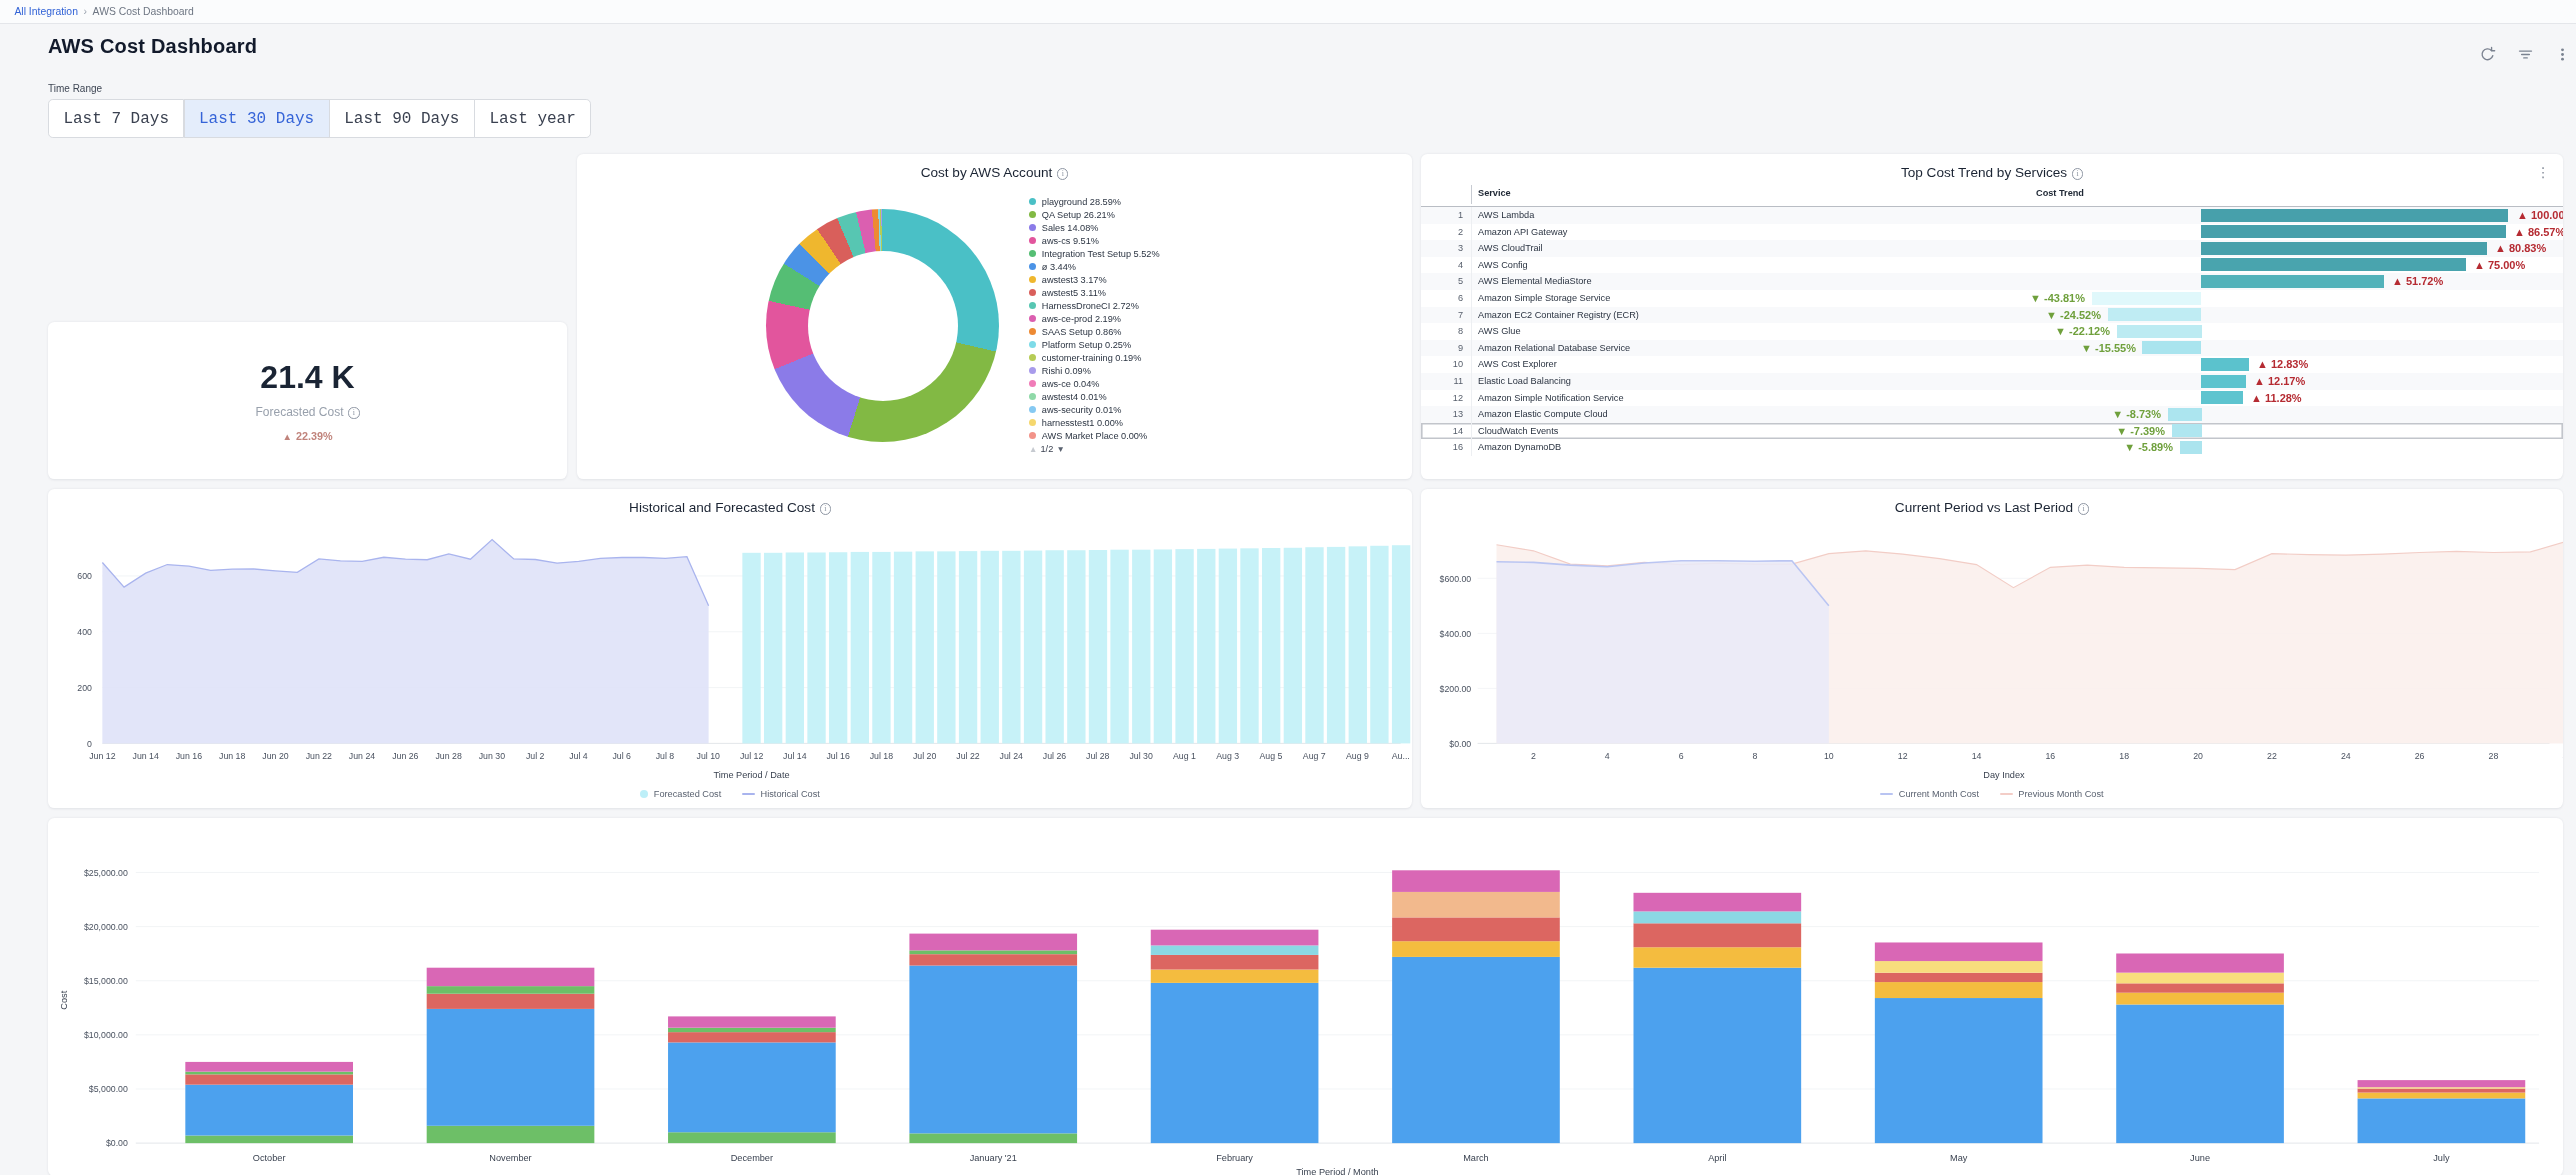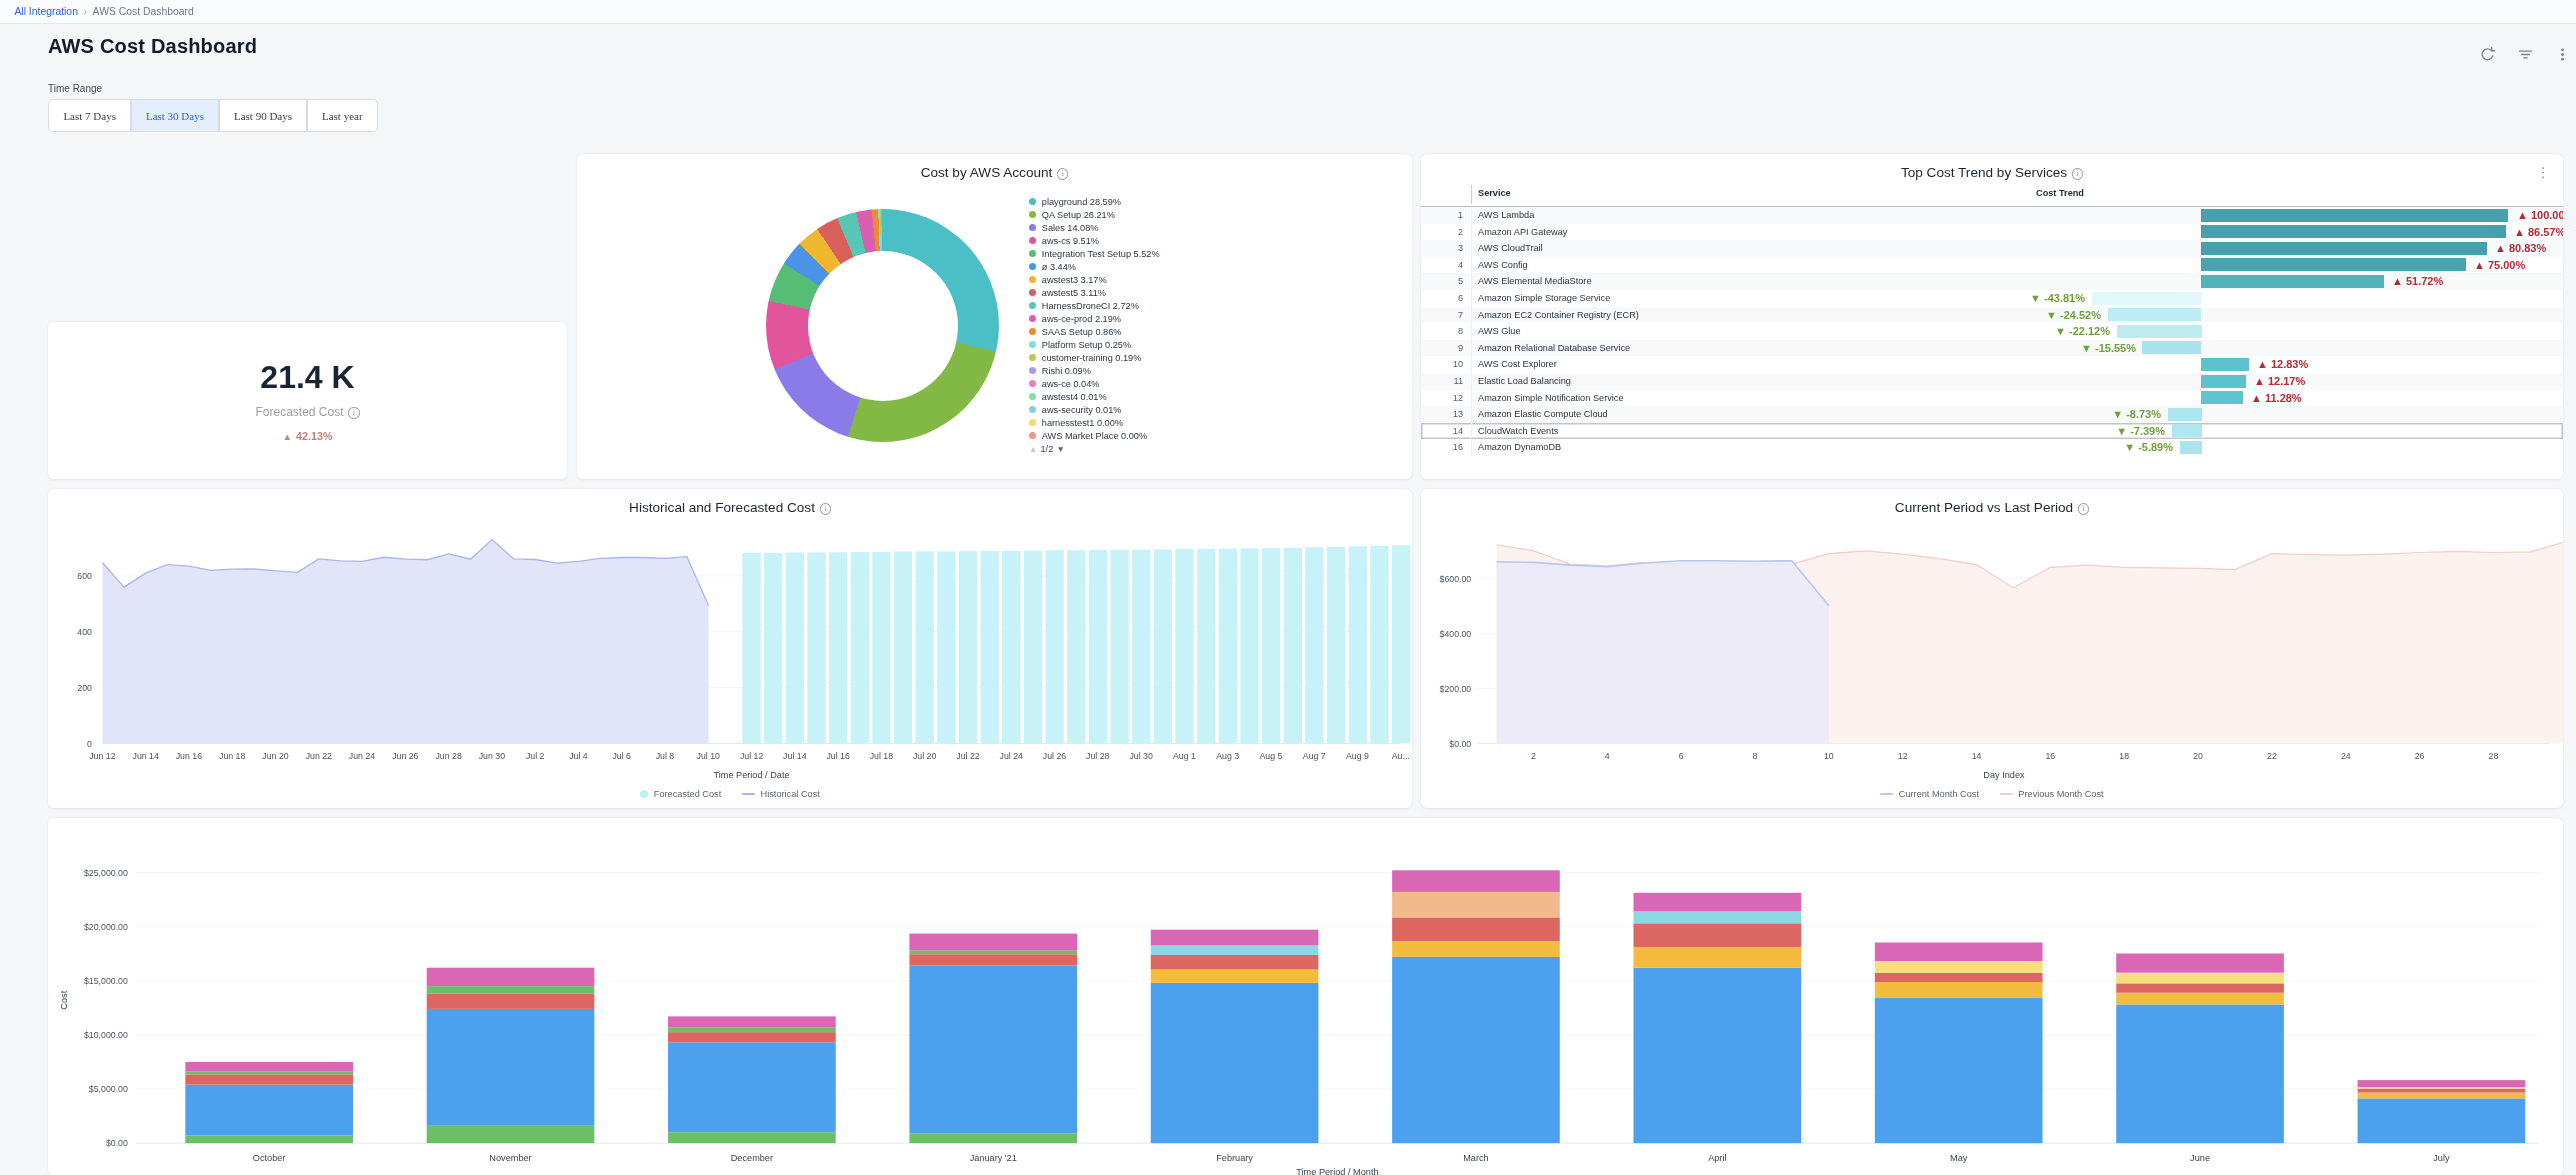--- a/index.html
+++ b/index.html
@@ -14,21 +14,21 @@
   .crumb-sep { color:#9AA2AE; margin:0 5.6px; font-size:10.4px; }
   .crumb-cur { color:#6E7683; }
 
   
   .page-title { position:absolute; left:48px; top:35px; font-size:20px; font-weight:700; color:#121A2B; letter-spacing:0.2px; }
   .header-icons { position:absolute; left:2479px; top:46px; display:flex; gap:20px; color:#7A8290; }
   .hicon { width:17.6px; height:17.6px; cursor:pointer; display:flex; align-items:center; justify-content:center; }
 
   .tr-label { position:absolute; left:48px; top:83px; font-size:10px; color:#3E4654; }
   .tr-group { position:absolute; left:48px; top:99px; display:flex; }
-  .tr-btn { font-family:Liberation Serif, serif; font-size:11px; color:#3A4150; background:#FFFFFF;
+  .tr-btn { font-family:Liberation Mono, monospace; font-size:16px; color:#3A4150; background:#FFFFFF;
             border:0.8px solid #D8DBE0; padding:9.6px 14.4px; margin-left:-0.8px; cursor:pointer; }
   .tr-btn:first-child { border-radius:4.8px 0 0 4.8px; margin-left:0; }
   .tr-btn:last-child { border-radius:0 4.8px 4.8px 0; }
   .tr-btn.active { background:#E4EDFB; color:#3564D8; }
 
   
   .panel { position:absolute; background:#FFFFFF; border-radius:6.4px; box-shadow:0 0.8px 2.4px rgba(25,35,55,.09); overflow:hidden; }
   .p-kpi1 { left:48px; top:154px; width:519px; height:157px; }
   .p-kpi2 { left:48px; top:322px; width:519px; height:157px; }
   .p-donut { left:577px; top:154px; width:835px; height:325px; }
@@ -138,21 +138,21 @@
     </div>
 
 
   <div class="panel p-kpi2">
     <div class="kpi-body">
       <div class="kpi-value">21.4 K</div>
       <div class="kpi-label">
         <span>Forecasted Cost</span><span class="info-icon"></span>
       </div>
       <div class="kpi-delta up">
-        <span class="tri">▲</span><span>42.13%</span>
+        <span class="tri">▲</span><span>22.39%</span>
       </div>
     </div>
   </div>
 
   <div class="panel p-donut">
     <div class="panel-title">
       <span>Cost by AWS Account</span><span class="info-icon"></span>
     </div>
     <div class="donut-ring" id="donut-ring" style="background: conic-gradient(rgb(74, 192, 198) 0%, rgb(74, 192, 198) 28.59%, rgb(130, 185, 68) 28.59%, rgb(130, 185, 68) 54.8%, rgb(139, 123, 232) 54.8%, rgb(139, 123, 232) 68.88%, rgb(226, 85, 157) 68.88%, rgb(226, 85, 157) 78.39%, rgb(85, 190, 116) 78.39%, rgb(85, 190, 116) 83.91%, rgb(75, 147, 230) 83.91%, rgb(75, 147, 230) 87.35%, rgb(239, 183, 46) 87.35%, rgb(239, 183, 46) 90.52%, rgb(217, 95, 91) 90.52%, rgb(217, 95, 91) 93.63%, rgb(87, 198, 178) 93.63%, rgb(87, 198, 178) 96.35%, rgb(219, 95, 176) 96.35%, rgb(219, 95, 176) 98.54%, rgb(237, 138, 51) 98.54%, rgb(237, 138, 51) 99.4%, rgb(126, 219, 232) 99.4%, rgb(126, 219, 232) 99.65%, rgb(182, 204, 86) 99.65%, rgb(182, 204, 86) 99.84%, rgb(168, 155, 235) 99.84%, rgb(168, 155, 235) 99.93%, rgb(240, 124, 184) 99.93%, rgb(240, 124, 184) 99.97%, rgb(143, 217, 168) 99.97%, rgb(143, 217, 168) 99.98%, rgb(134, 201, 242) 99.98%, rgb(134, 201, 242) 99.99%, rgb(245, 215, 110) 99.99%, rgb(245, 215, 110) 99.99%, rgb(242, 147, 137) 99.99%, rgb(242, 147, 137) 99.99%);"></div>
     <div class="donut-hole"></div>

